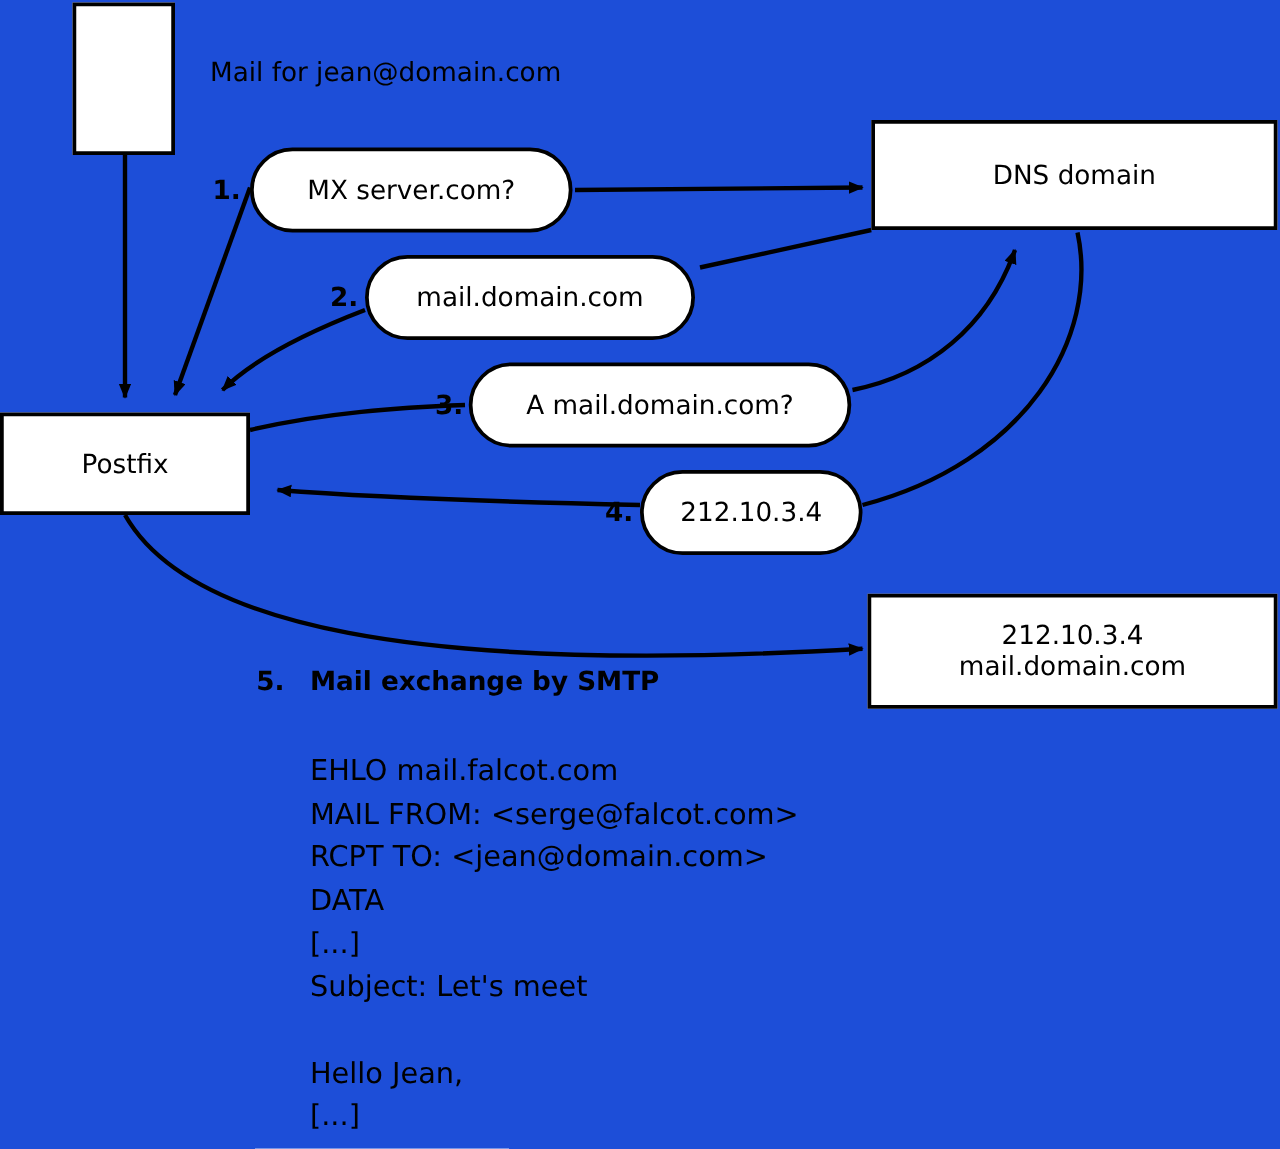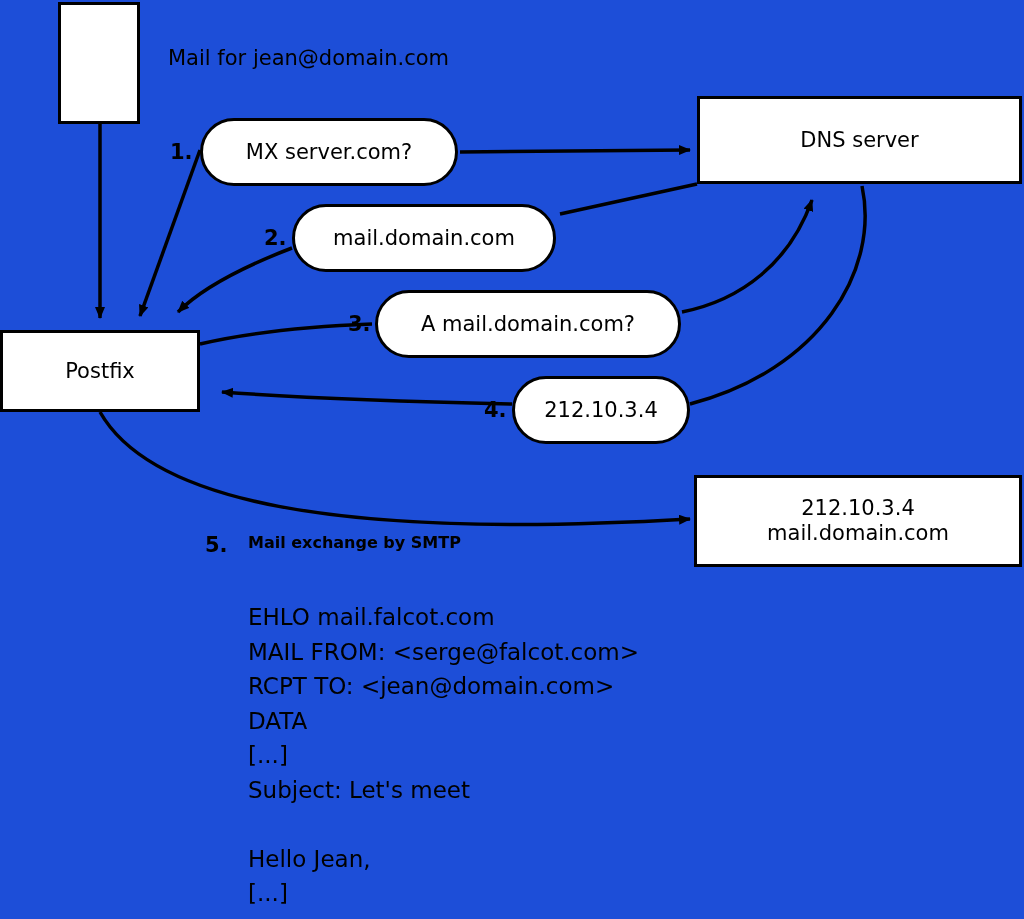--- a/index.html
+++ b/index.html
@@ -61,21 +61,21 @@
     white-space: pre;
   }
   .transcript {
     position: absolute;
     font-size: 23px;
     line-height: 1.5;
     white-space: pre;
   }
   .step5-label {
     position: absolute;
-    font-size: 16px;
+    font-size: 21px;
   }
 </style>
 </head>
 <body>
 
 <div id="canvas">
 
   <svg class="layer" viewBox="0 0 1024 919">
     <defs>
       <marker id="arrow" markerWidth="14" markerHeight="14" refX="11" refY="5" orient="auto" markerUnits="userSpaceOnUse">
@@ -97,21 +97,21 @@
     <path d="M862,186 C880,270 820,370 690,404" stroke="#000000" stroke-width="3.5" fill="none"></path>
     <path d="M512,404 C420,402 300,398 222,392" stroke="#000000" stroke-width="3.5" fill="none" marker-end="url(#arrow)"></path>
 
     <path d="M100,412 C150,500 330,540 690,519" stroke="#000000" stroke-width="3.5" fill="none" marker-end="url(#arrow)"></path>
   </svg>
 
   <div class="node" style="left:58px; top:2px; width:82px; height:122px;"></div>
 
   <div class="plain-text" style="left:168px; top:46px;">Mail for jean@domain.com</div>
 
-  <div class="node" style="left:697px; top:96px; width:325px; height:88px;">DNS server</div>
+  <div class="node" style="left:697px; top:96px; width:325px; height:88px;">DNS domain</div>
 
   <div class="node" style="left:0px; top:330px; width:200px; height:82px;">Postfix</div>
 
   <div class="node" style="left:694px; top:475px; width:328px; height:92px;">212.10.3.4
 mail.domain.com</div>
 
   <div class="step-num" style="left:170px; top:140px;">1.</div>
   <div class="bubble" style="left:200px; top:118px; width:258px; height:68px;">MX server.com?</div>
 
   <div class="step-num" style="left:264px; top:226px;">2.</div>

